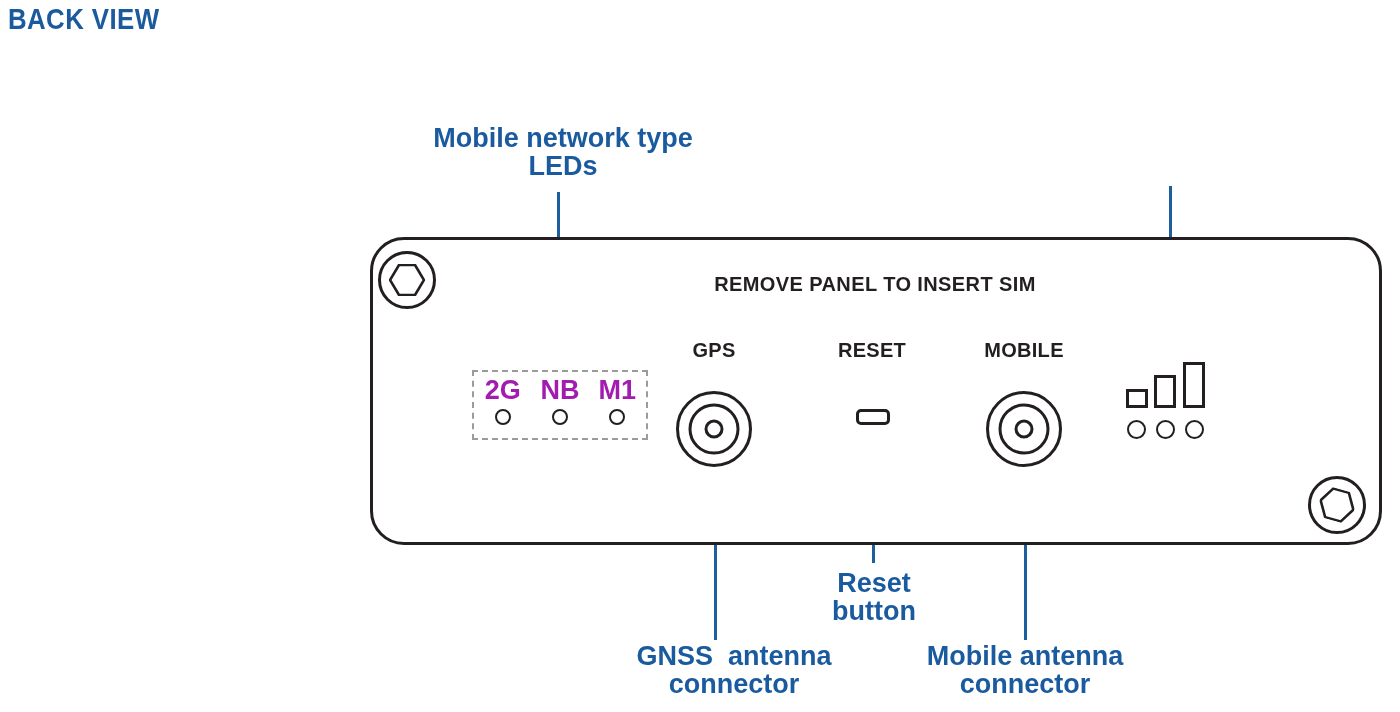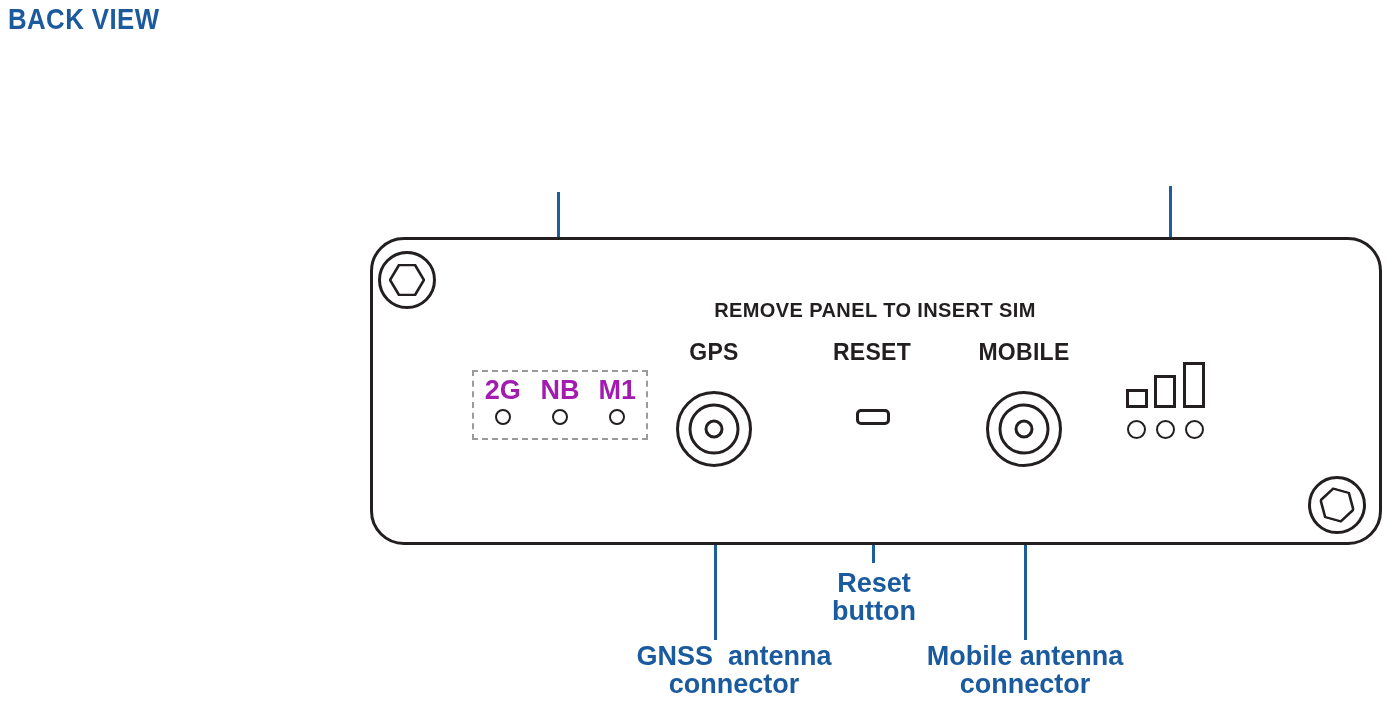--- a/index.html
+++ b/index.html
@@ -107,28 +107,27 @@
     position: absolute;
     left: 640px;
     top: 273px;
     width: 470px;
     text-align: center;
     color: #231f20;
     font-size: 20px;
     font-weight: bold;
     letter-spacing: 0.4px;
     white-space: nowrap;
-    margin-top: 26px;
   }
 
   
   .port-label {
     position: absolute;
     color: #231f20;
-    font-size: 23px;
+    font-size: 20px;
     font-weight: bold;
     letter-spacing: 0.3px;
     text-align: center;
     white-space: nowrap;
   }
   .port-label.p-gps    { left: 634px; top: 339px; width: 160px; }
   .port-label.p-reset  { left: 792px; top: 339px; width: 160px; }
   .port-label.p-mobile { left: 944px; top: 339px; width: 160px; }
 
   
@@ -240,20 +239,22 @@
   .signal-dots .dot.d2 { left: 30px; }
   .signal-dots .dot.d3 { left: 59px; }
 </style>
 </head>
 <body>
 
 <div id="stage">
 
   <div class="view-title">BACK VIEW</div>
 
+  <div class="callout c-network">Mobile network type
+LEDs</div>
   <div class="callout c-reset">Reset
 button</div>
   <div class="callout c-gnss">GNSS  antenna
 connector</div>
   <div class="callout c-mobileant">Mobile antenna
 connector</div>
 
   <div class="leader l-network"></div>
   <div class="leader l-signal"></div>
   <div class="leader l-gps"></div>

